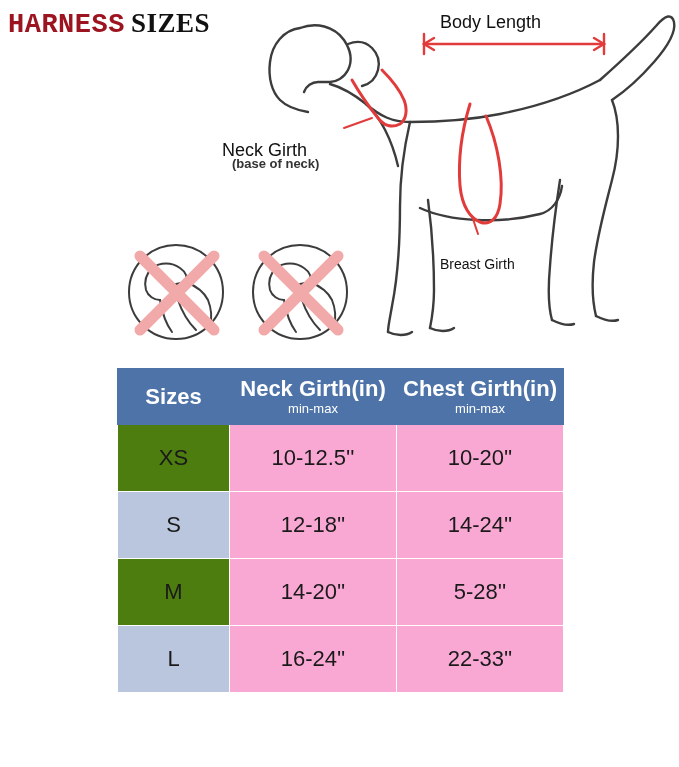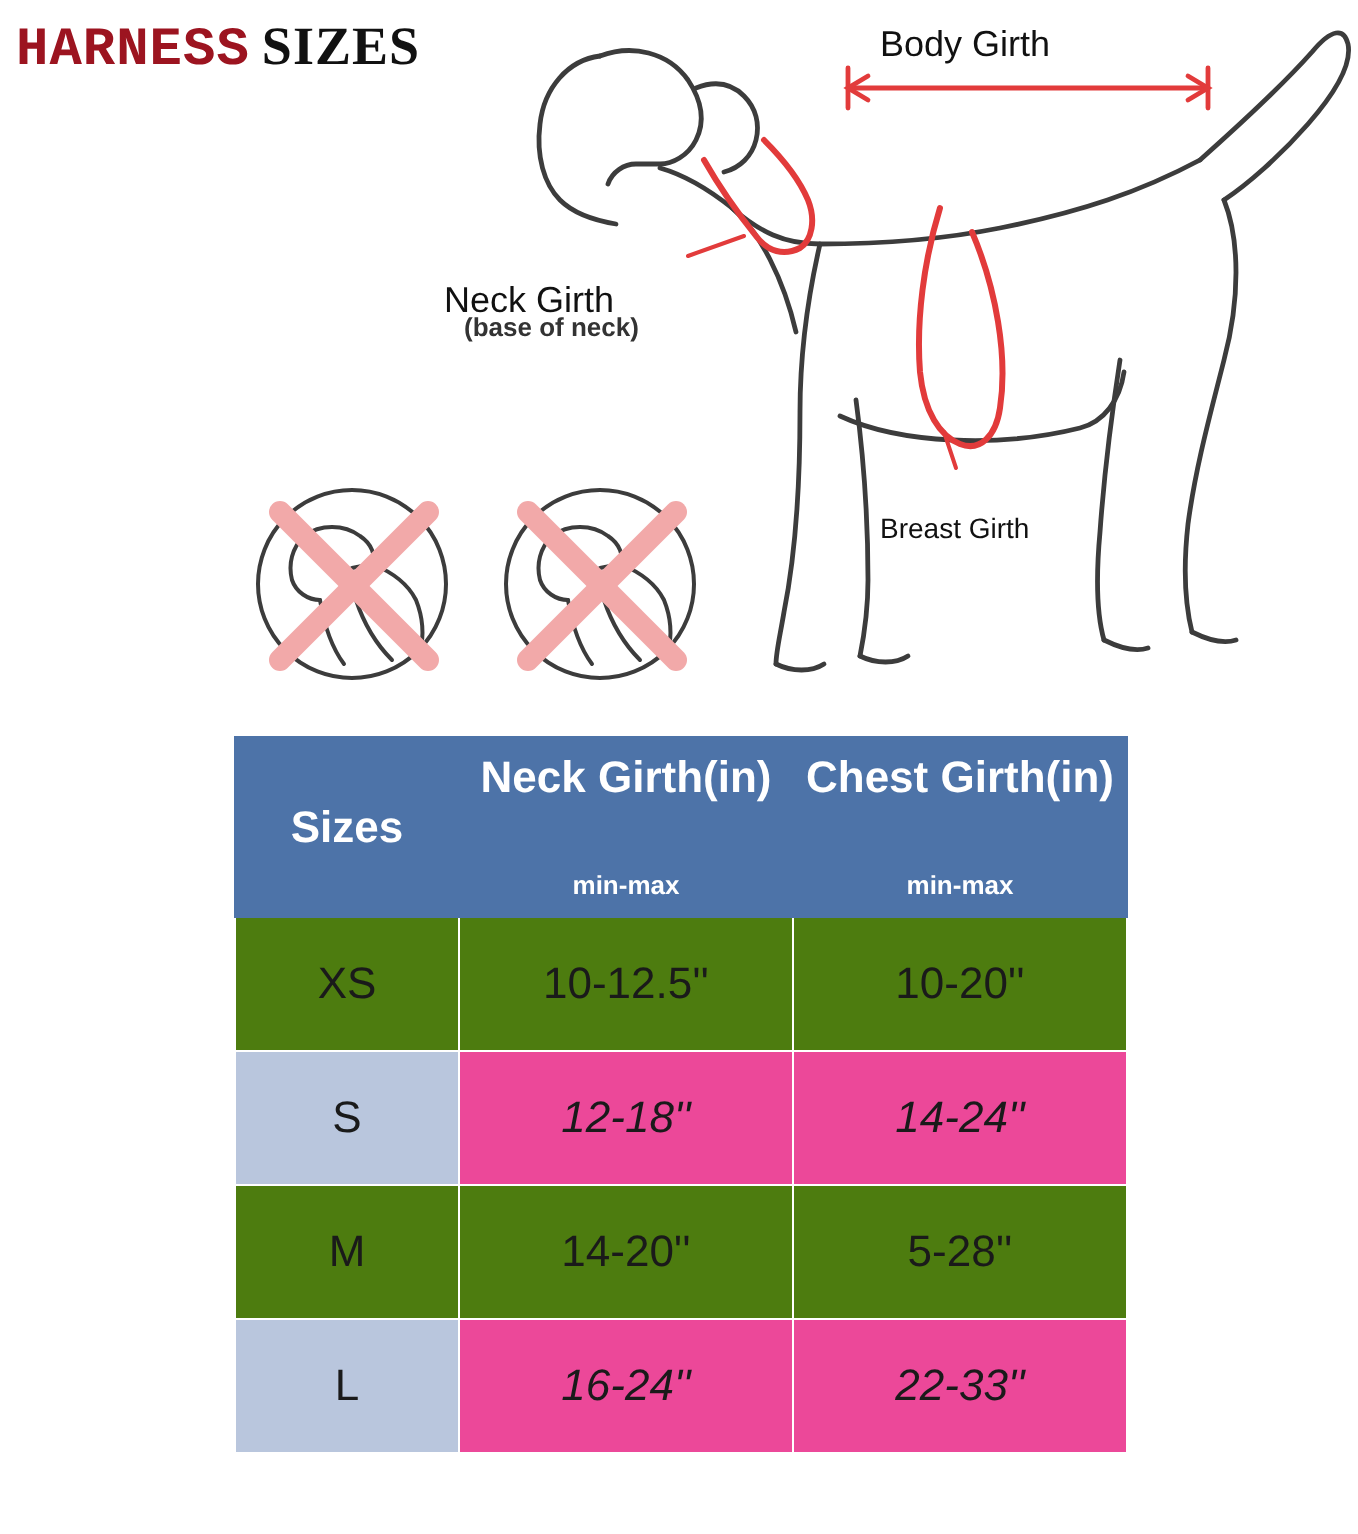--- a/index.html
+++ b/index.html
@@ -100,38 +100,37 @@
     border: 1px solid #4d73a8;
     vertical-align: middle;
   }
   .th-main {
     font-size: 22px;
     line-height: 24px;
     display: block;
   }
   .th-sub {
     font-size: 13px;
-    font-weight: bold;
+    font-weight: normal;
     line-height: 15px;
     display: block;
-    margin-top: 34px;
   }
   #size-table td {
     text-align: center;
     font-size: 22px;
     color: #1a1a1a;
     padding: 13px 2px;
     border: 1px solid #ffffff;
     height: 40px;
     vertical-align: middle;
   }
   tr.row-even td.cell-size { background: #4d7c0f; }
-  tr.row-even td.cell-val  { background: #4d7c0f; }
+  tr.row-even td.cell-val  { background: #f9a8d4; }
   tr.row-odd  td.cell-size { background: #b9c6dd; }
-  tr.row-odd  td.cell-val  { background: #ec4899; font-style: italic; }
+  tr.row-odd  td.cell-val  { background: #f9a8d4; }
 </style>
 </head>
 <body>
 
 <div id="title-block">
   <span id="title-main">HARNESS</span><span id="title-sub">SIZES</span>
 </div>
 
 <div id="illustration">
 
@@ -215,21 +214,21 @@
         <path d="M284 300 C286 312 290 324 296 332"></path>
         <path d="M302 300 C306 312 312 322 320 330"></path>
       </g>
       <g stroke="#f2a9a9" stroke-width="11" stroke-linecap="round">
         <line x1="264" y1="256" x2="338" y2="330"></line>
         <line x1="338" y1="256" x2="264" y2="330"></line>
       </g>
     </g>
   </svg>
 
-  <div class="diagram-label" id="label-body-length">Body Girth</div>
+  <div class="diagram-label" id="label-body-length">Body Length</div>
   <div class="diagram-label" id="label-neck-girth">Neck Girth</div>
   <div class="diagram-label" id="label-neck-girth-sub">(base of neck)</div>
   <div class="diagram-label" id="label-breast-girth">Breast Girth</div>
 </div>
 
 <table id="size-table">
   <colgroup>
     <col class="c-size">
       <col class="c-neck">
       <col class="c-chest">

